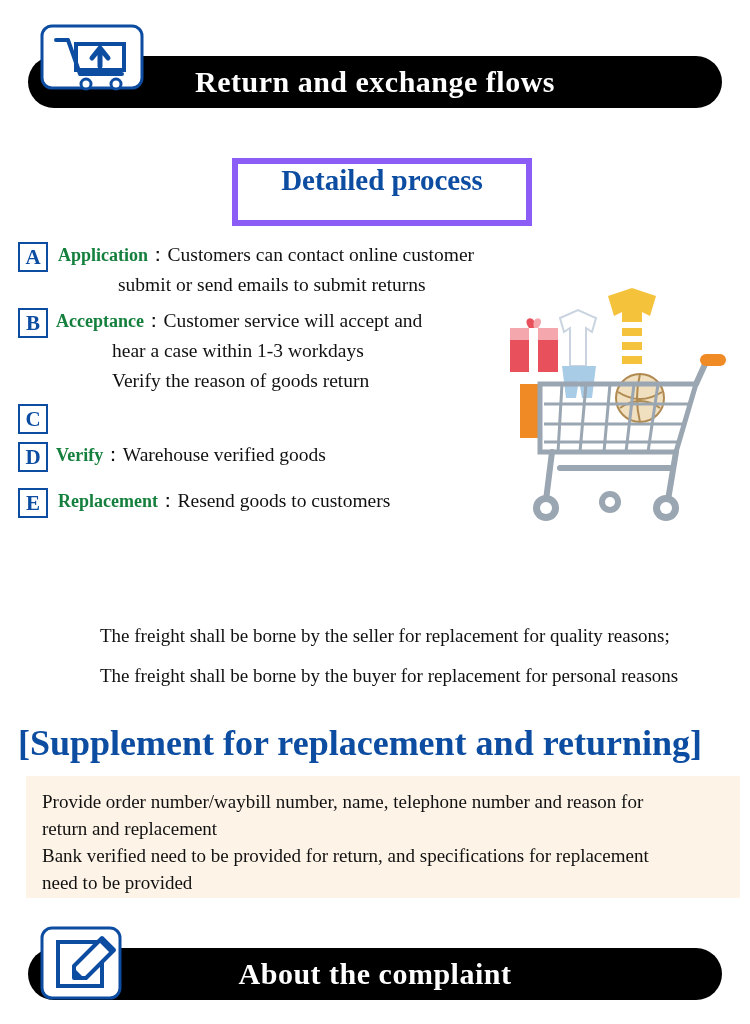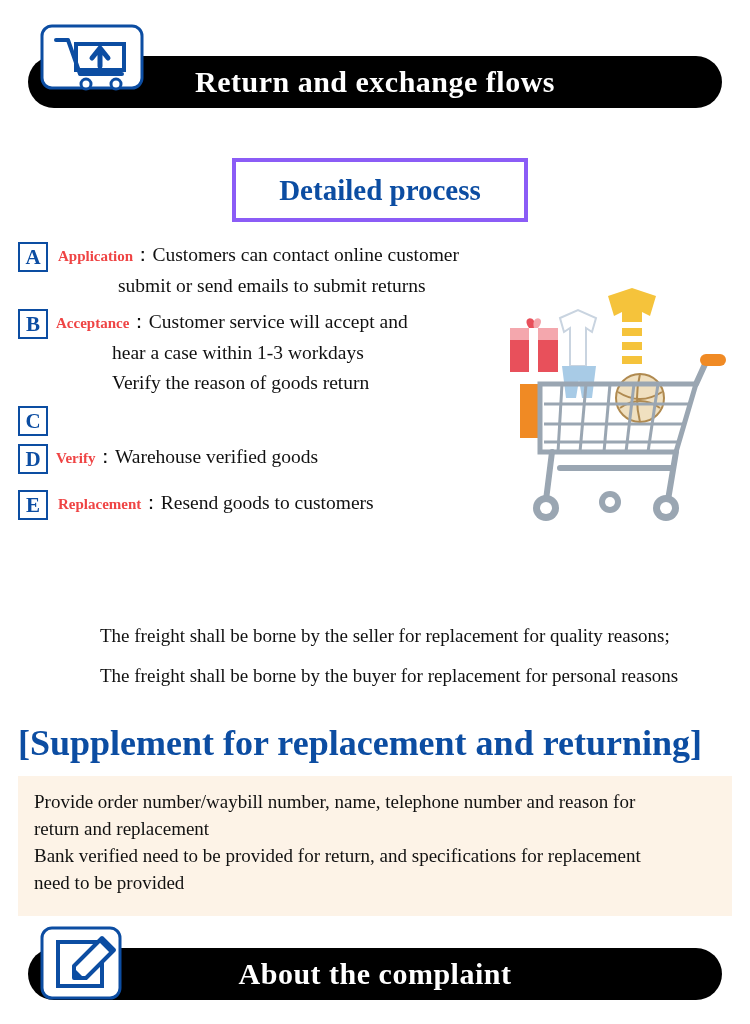--- a/index.html
+++ b/index.html
@@ -58,23 +58,23 @@
     height: 82px;
   }
 
   
   .process-box {
     position: absolute;
     left: 232px;
     top: 158px;
     width: 288px;
     height: 56px;
-    border: 4px solid #8b5cf6;
+    border: 6px solid #8b5cf6;
     display: flex;
-    align-items: center;
+    align-items: flex-start;
     justify-content: center;
     background: #ffffff;
   }
   .process-box-title {
     color: #0c4da2;
     font-size: 29px;
     font-weight: bold;
   }
 
   
@@ -107,23 +107,23 @@
     margin-left: 8px;
     padding-top: 0px;
   }
   .step-line {
     font-size: 19.5px;
     color: #111111;
     line-height: 30px;
     white-space: nowrap;
   }
   .step-label {
-    color: #ef4444;
-    font-weight: bold;
-    font-size: 15px;
+    color: #15803d;
+    font-weight: bold;
+    font-size: 18px;
   }
   .colon {
     color: #111111;
   }
   .indent-1 { padding-left: 56px; }
   .indent-2 { padding-left: 60px; }
 
   
   .step-a .step-body { margin-left: 10px; }
   .step-e .step-body { margin-left: 10px; }
@@ -150,24 +150,24 @@
     left: 18px;
     top: 722px;
     font-size: 36px;
     font-weight: bold;
     color: #0c4da2;
   }
 
   
   .note-box {
     position: absolute;
-    left: 18px;
+    left: 26px;
     top: 776px;
     width: 714px;
-    height: 140px;
+    height: 122px;
     background: #fdf3e7;
     box-sizing: border-box;
     padding: 12px 16px 24px 16px;
   }
   .note-line {
     font-size: 19px;
     color: #111111;
     line-height: 27px;
   }
 

